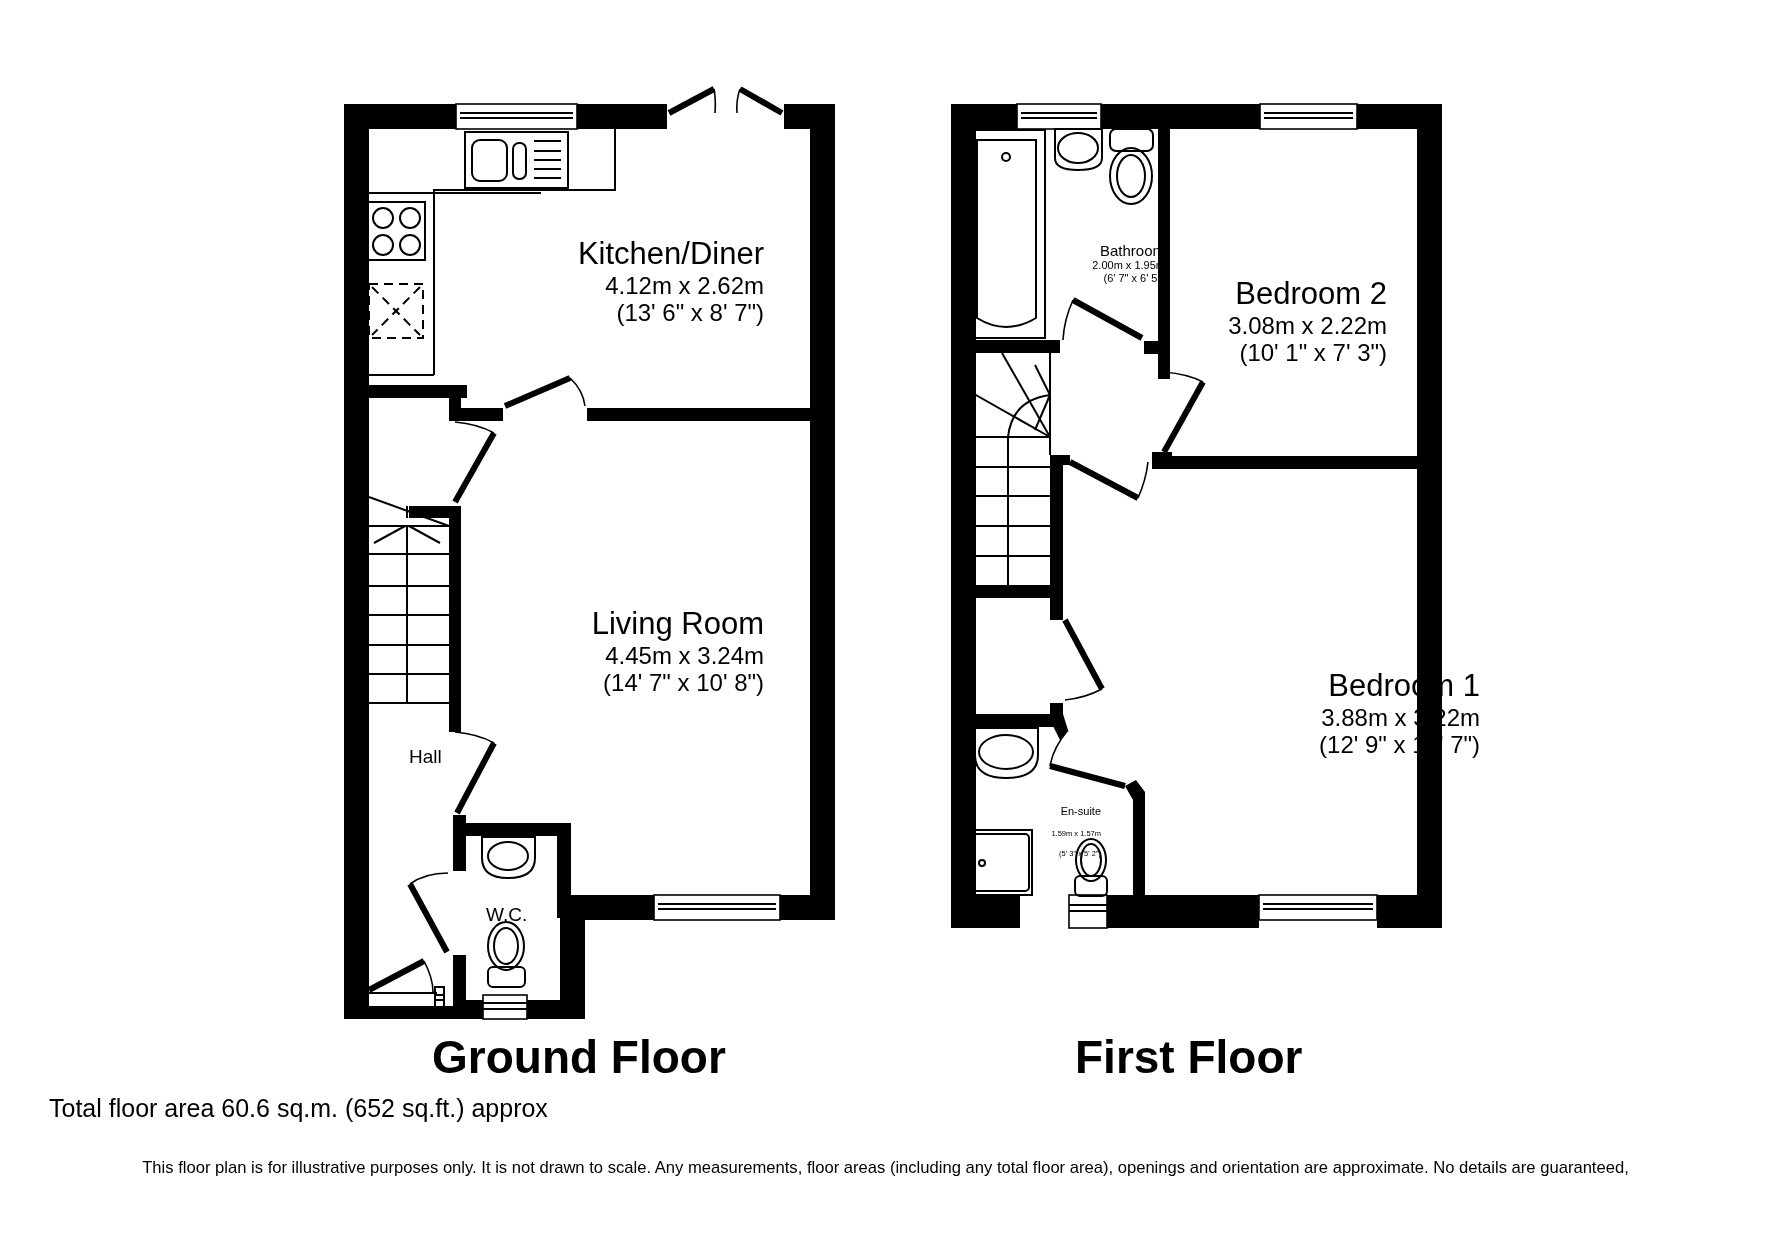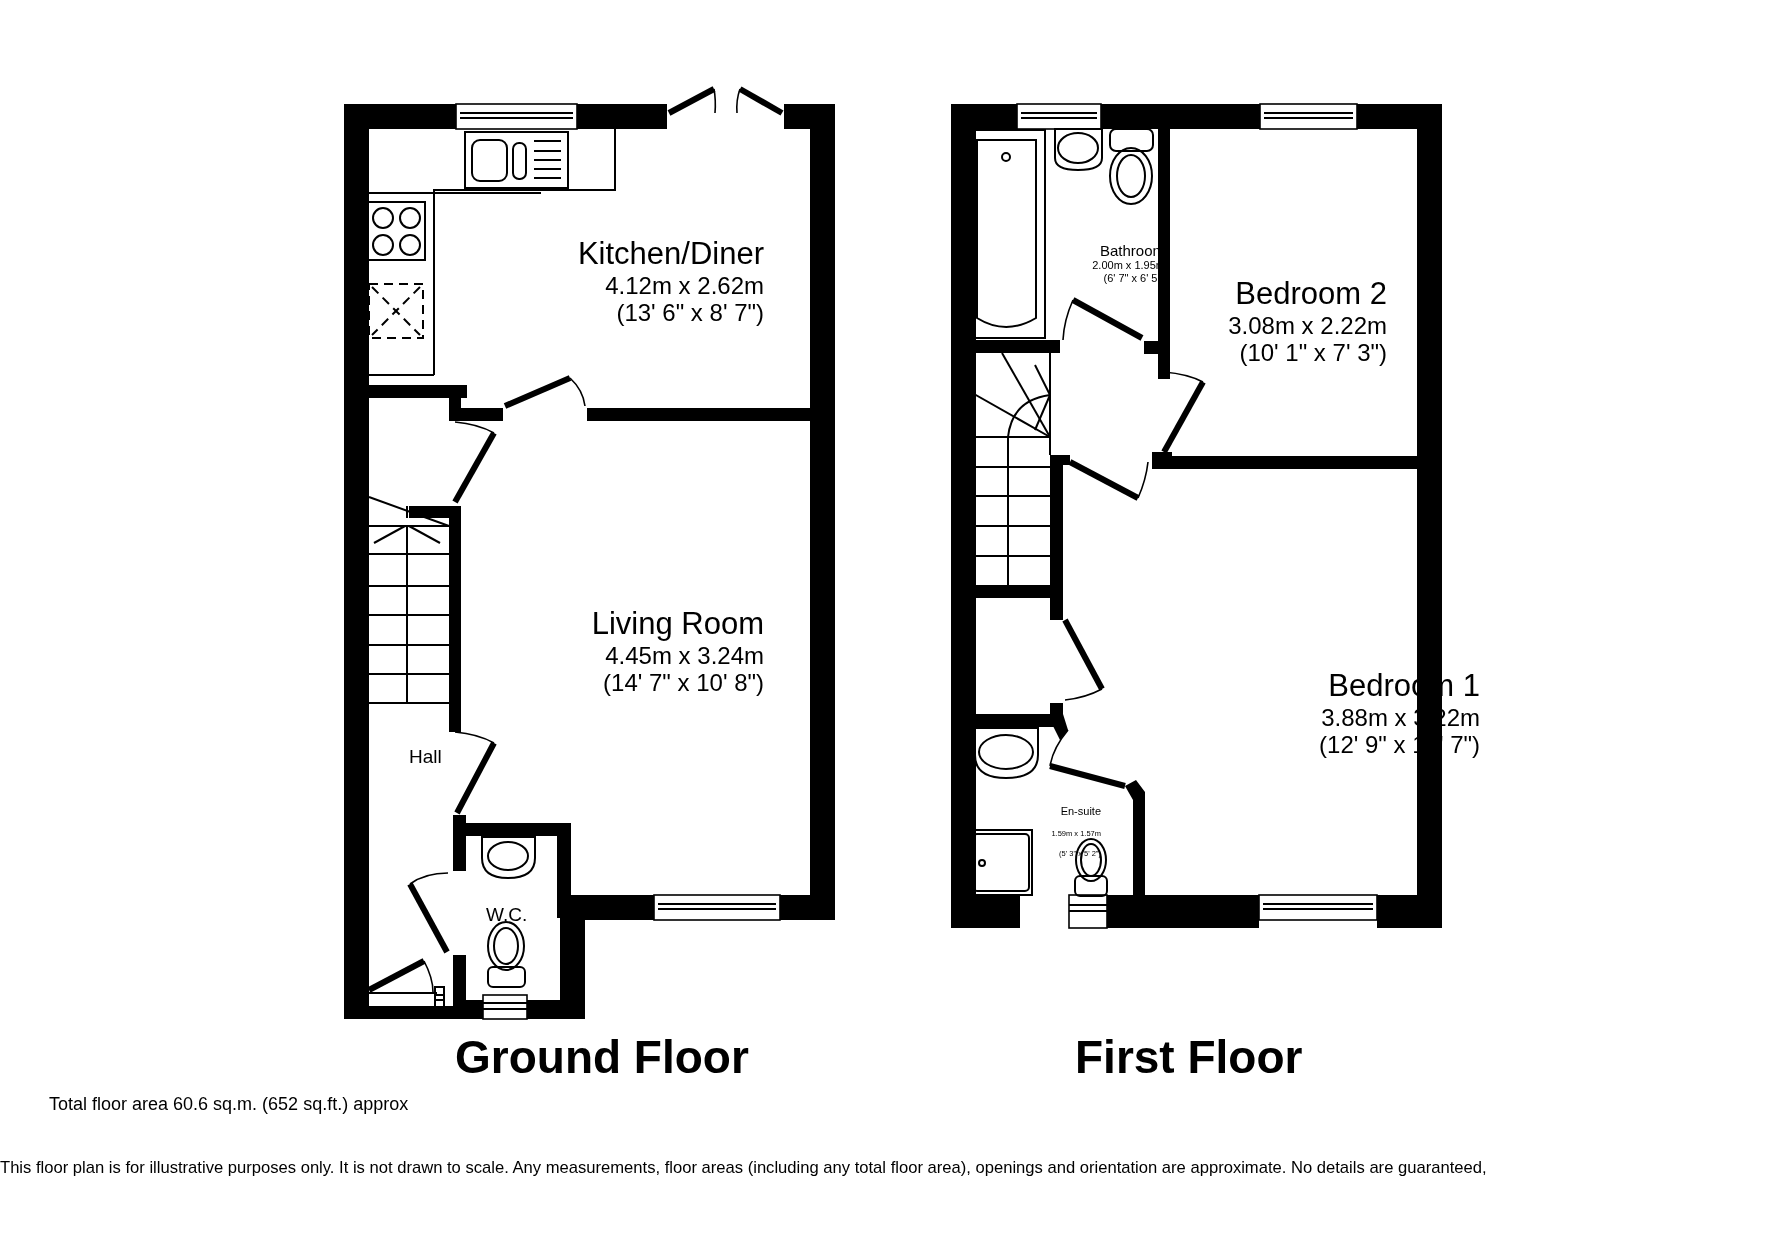--- a/index.html
+++ b/index.html
@@ -13,22 +13,22 @@
   .win { fill: #fff; stroke: #000; stroke-width: 1.6; }
   .dash { fill: none; stroke: #000; stroke-width: 2; stroke-dasharray: 9 6; }
   .lbl { position: absolute; text-align: right; white-space: nowrap; line-height: 1.15; }
   .room-lg .name { font-size: 31px; }
   .room-lg .dim { font-size: 24px; }
   .room-sm .name { font-size: 15px; }
   .room-sm .dim { font-size: 11px; }
   .room-xs .name { font-size: 11px; }
   .room-xs .dim { font-size: 7.5px; margin-top: 12px; }
   .floor-title { position: absolute; font-weight: bold; font-size: 46px; white-space: nowrap; }
-  .total { position: absolute; left: 49px; top: 1094px; font-size: 18px; white-space: nowrap; }
-  .disclaimer { position: absolute; left: 0; width: 1771px; top: 1157px; text-align: left;
+  .total { position: absolute; left: 49px; top: 1094px; font-size: 25px; white-space: nowrap; }
+  .disclaimer { position: absolute; left: 0; width: 1771px; top: 1157px; text-align: center;
                 font-size: 16.6px; line-height: 21px; }
   .disclaimer div { white-space: nowrap; }
 </style>
 </head>
 <body>
 
 <svg class="plan" width="1771" height="1240" viewBox="0 0 1771 1240">
 
   <g>
 
@@ -317,20 +317,20 @@
   <div class="dim">3.88m x 3.22m</div>
   <div class="dim">(12' 9" x 10' 7")</div>
 </div>
 
 <div class="lbl room-xs" style="left:1021px; top:805px; width:80px;">
   <div class="name">En-suite</div>
   <div class="dim">1.59m x 1.57m</div>
   <div class="dim">(5' 3" x 5' 2")</div>
 </div>
 
-<div class="floor-title" style="left:455px; top:1030px;">Ground Floor</div>
+<div class="floor-title" style="left:432px; top:1030px;">Ground Floor</div>
 <div class="floor-title" style="left:1075px; top:1030px;">First Floor</div>
 
 <div class="total">Total floor area 60.6 sq.m. (652 sq.ft.) approx</div>
 
 <div class="disclaimer">
   <div>This floor plan is for illustrative purposes only. It is not drawn to scale. Any measurements, floor areas (including any total floor area), openings and orientation are approximate. No details are guaranteed,</div>
 </div>
 
 </body></html>

